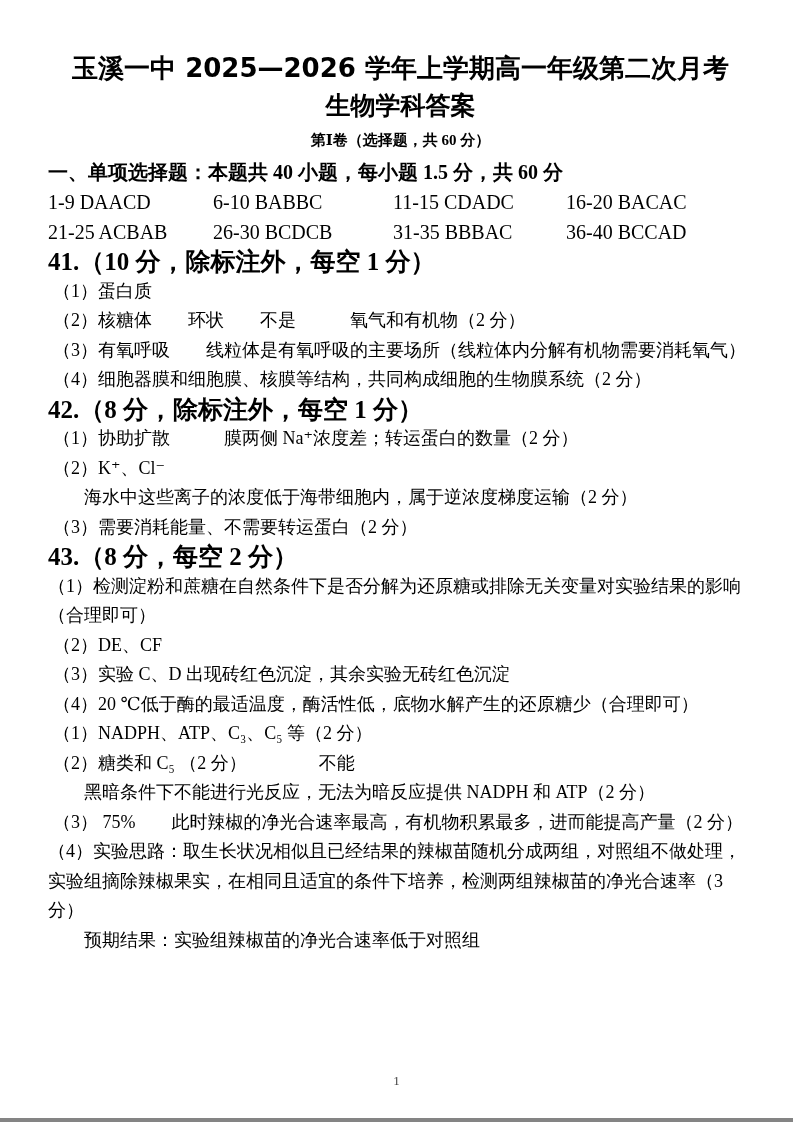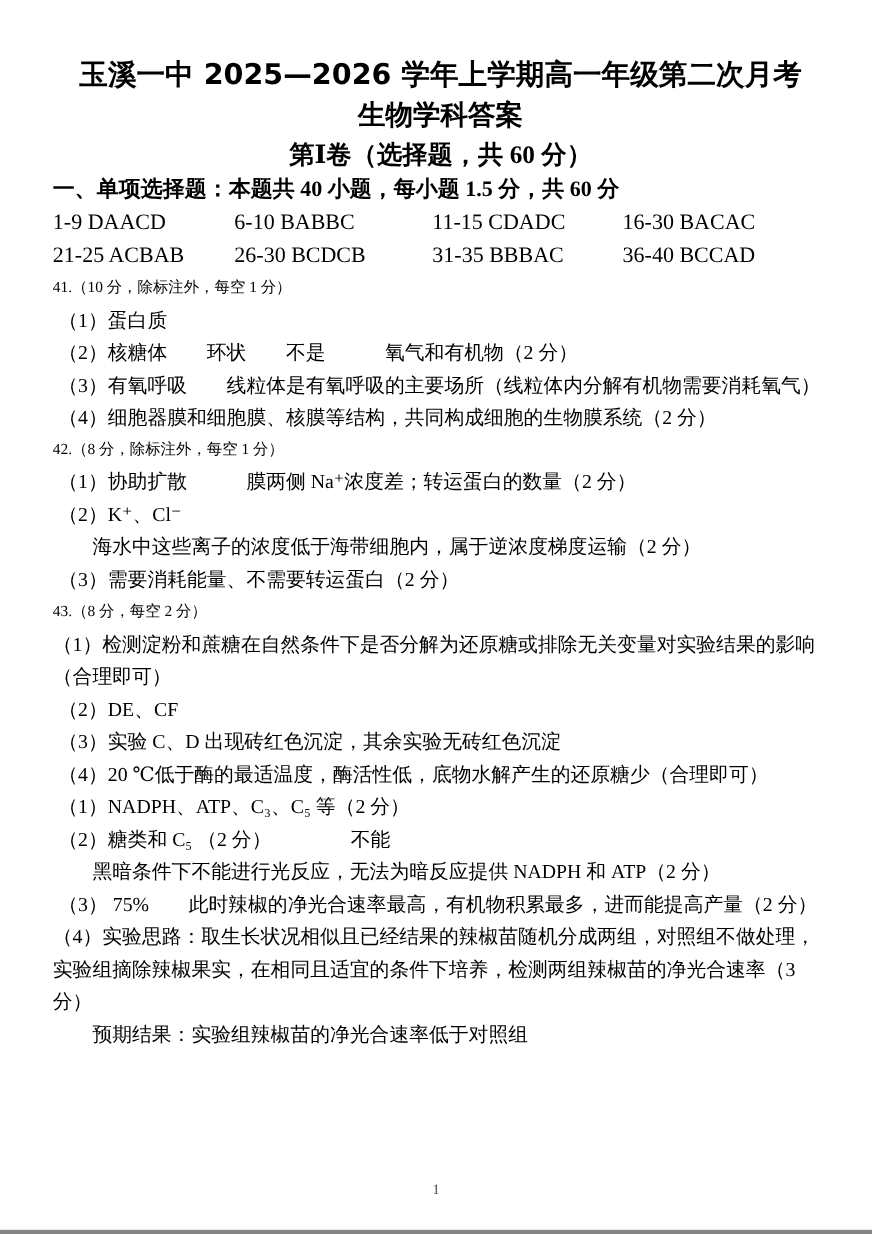--- a/index.html
+++ b/index.html
@@ -24,21 +24,21 @@
   }
   .doc-subtitle {
     font-family: Liberation Serif, serif;
     font-weight: bold;
     font-size: 25px;
     line-height: 37px;
     text-align: center;
   }
   .part-header {
     font-weight: bold;
-    font-size: 23px;
+    font-size: 15px;
     line-height: 33px;
     text-align: center;
     white-space: nowrap;
   }
   .mc-intro {
     font-weight: bold;
     font-size: 20px;
     line-height: 31px;
     white-space: nowrap;
   }
@@ -50,22 +50,22 @@
   }
   .mc-grid span { white-space: nowrap; }
   .part2-header {
     font-weight: bold;
     font-size: 20px;
     line-height: 29.5px;
     text-align: center;
     white-space: nowrap;
   }
   .q-header {
-    font-weight: normal;
-    font-size: 14px;
+    font-weight: bold;
+    font-size: 25px;
     line-height: 29.5px;
     white-space: nowrap;
   }
   .ln {
     font-size: 18px;
     line-height: 29.5px;
     white-space: nowrap;
     padding-left: 5px;
   }
   .ln.wrap { white-space: normal; padding-left: 0; }
@@ -94,21 +94,21 @@
     <div class="doc-title">玉溪一中 2025—2026 学年上学期高一年级第二次月考</div>
     <div class="doc-subtitle">生物学科答案</div>
 
     <div class="part-header">第Ⅰ卷（选择题，共 60 分）</div>
     <div class="mc-intro">一、单项选择题：本题共 40 小题，每小题 1.5 分，共 60 分</div>
 
     <div class="mc-grid">
       <span>1-9 DAACD</span>
       <span>6-10 BABBC</span>
       <span>11-15 CDADC</span>
-      <span>16-30 BACAC</span>
+      <span>16-20 BACAC</span>
     </div>
     <div class="mc-grid">
       <span>21-25 ACBAB</span>
       <span>26-30 BCDCB</span>
       <span>31-35 BBBAC</span>
       <span>36-40 BCCAD</span>
     </div>
 
 
     <div class="q-header">41.（10 分，除标注外，每空 1 分）</div>

